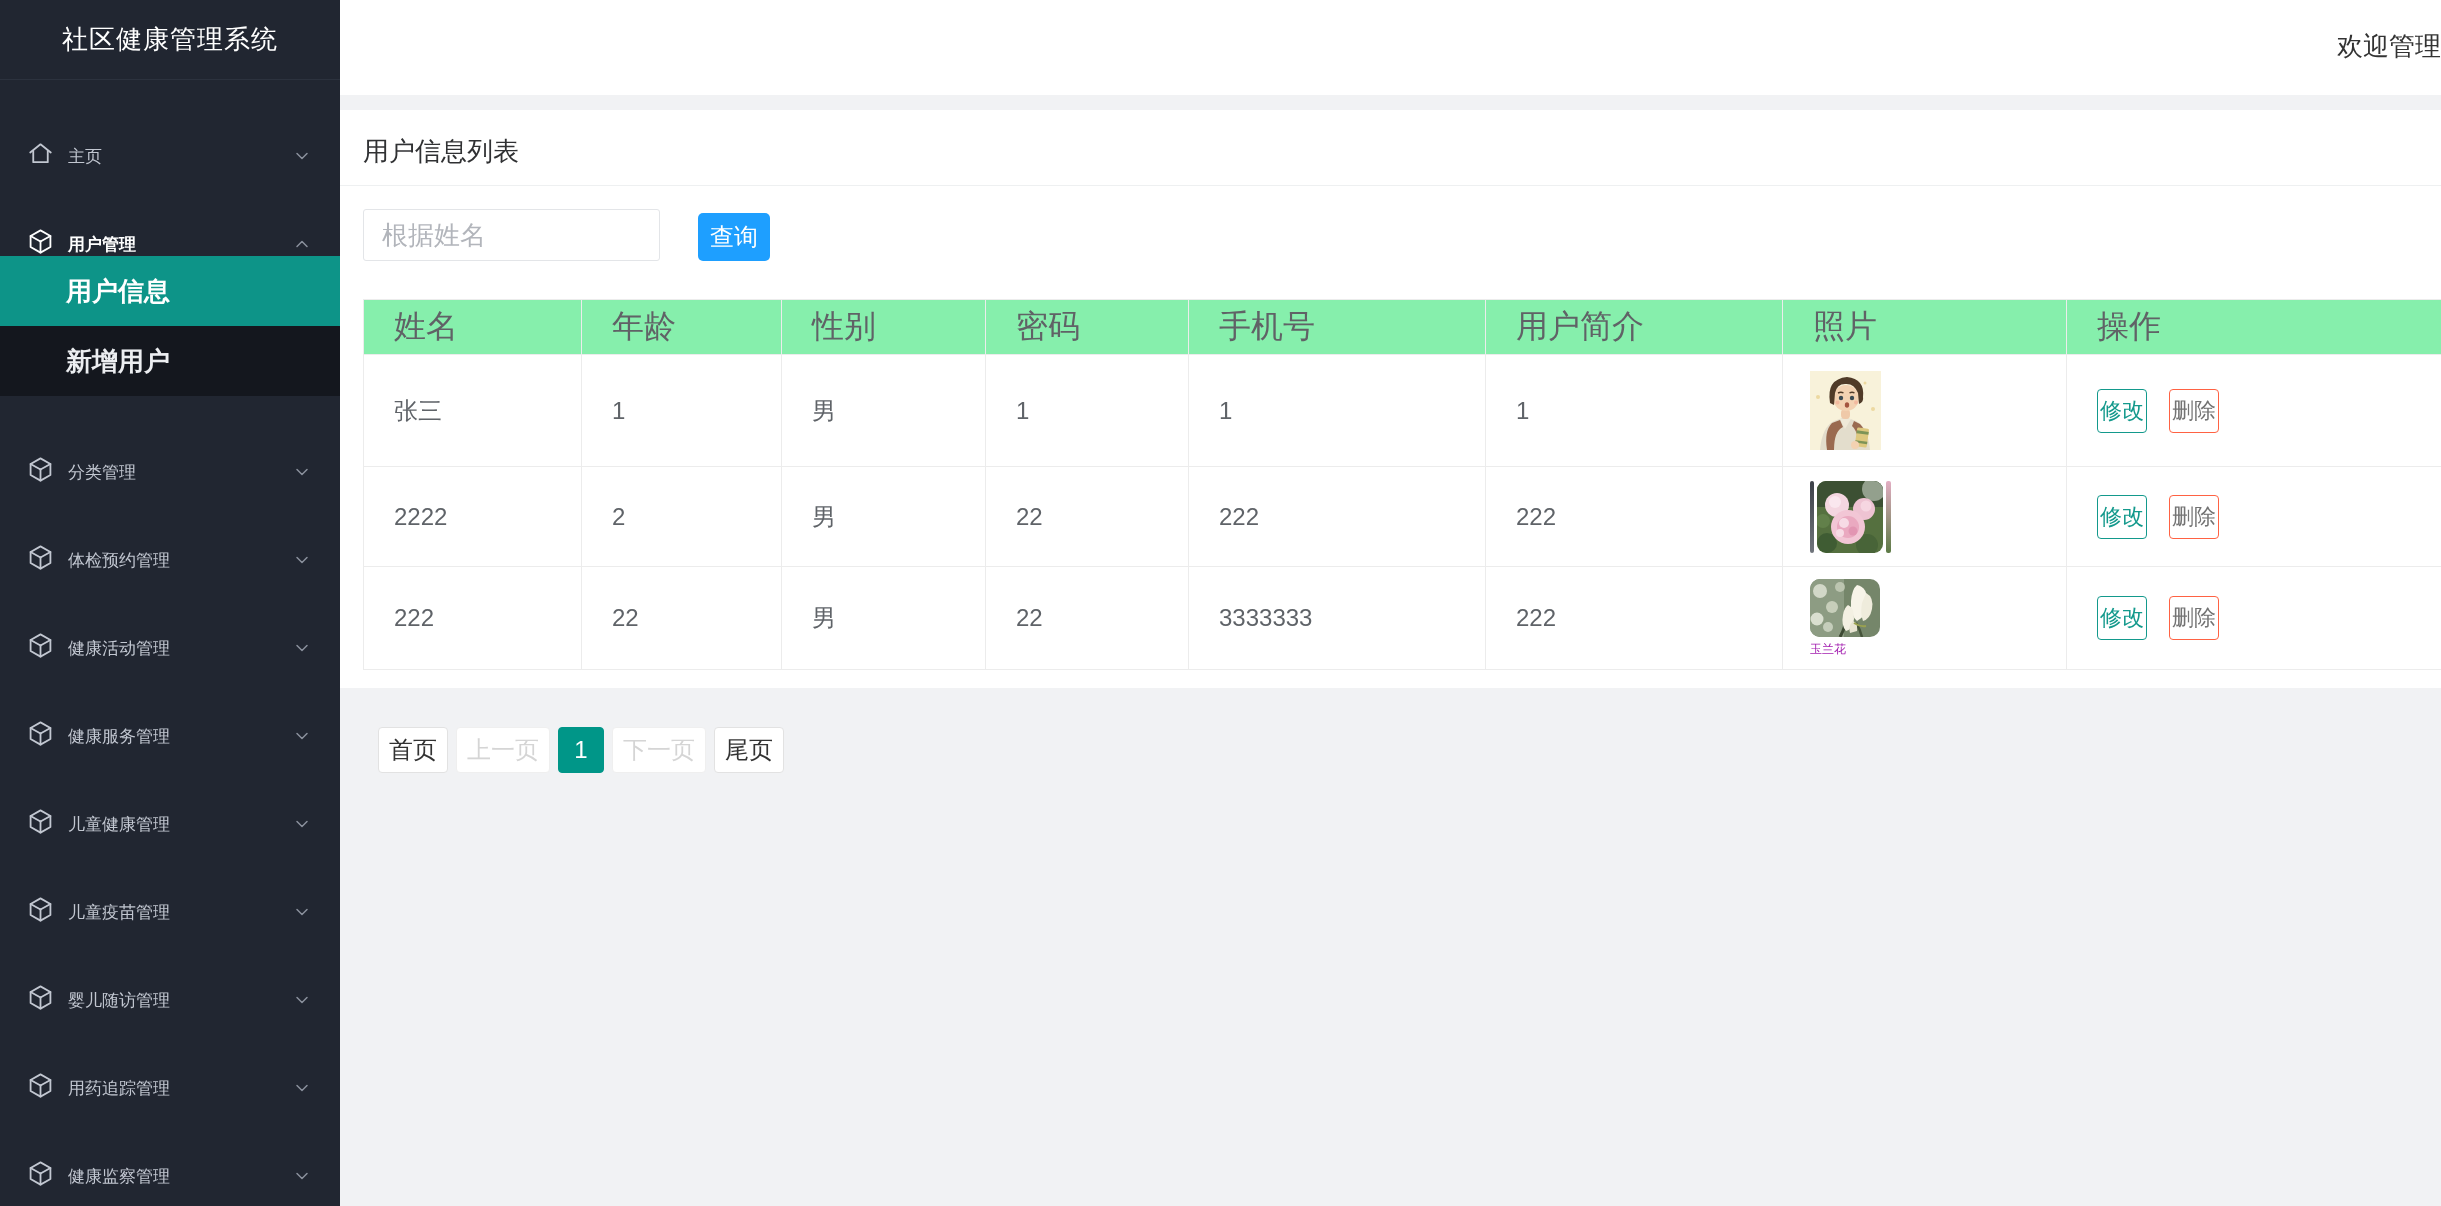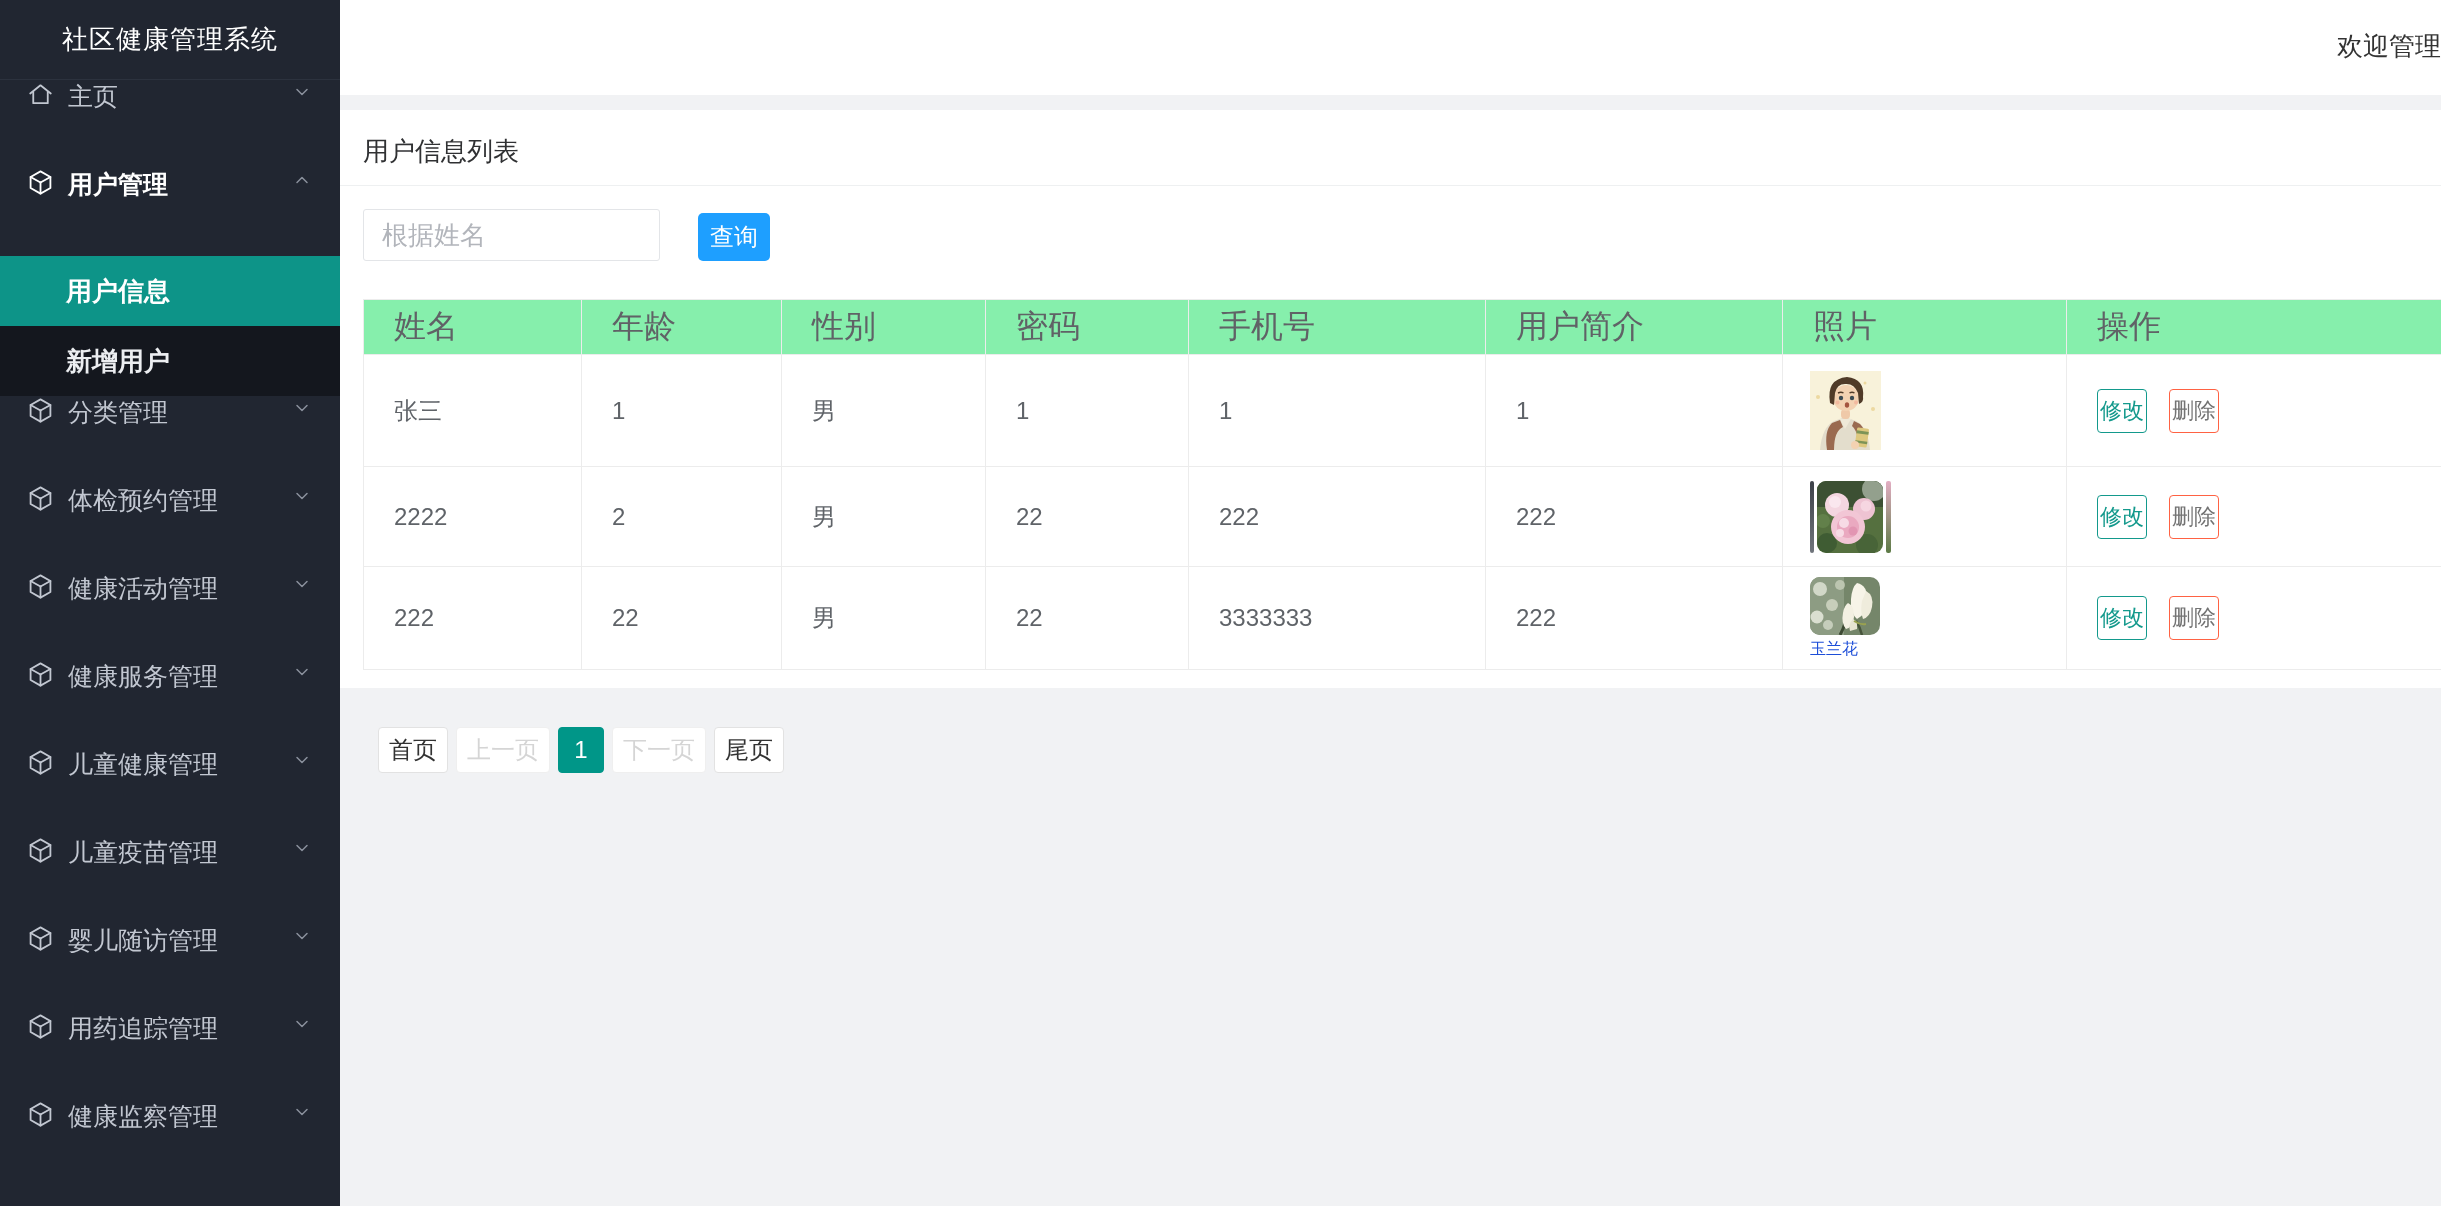--- a/index.html
+++ b/index.html
@@ -4,22 +4,22 @@
 <style>
   *{box-sizing:border-box;margin:0;padding:0}
   html,body{width:2441px;height:1206px}
   body{font-family:"Liberation Sans","DejaVu Sans",sans-serif;overflow:hidden;background:#f1f2f4}
   .app{display:flex;width:2441px;height:1206px}
 
   
   .sidebar{width:340px;height:1206px;background:#212631;flex:none}
   .brand{height:80px;display:flex;align-items:center;justify-content:center;color:#fff;
          font-size:26px;border-bottom:1px solid #2c323e;letter-spacing:1px}
-  .menu-item{height:88px;display:flex;align-items:flex-start;padding:0 26px;color:#c2c7d1;
-             font-size:25px;cursor:pointer}
+  .menu-item{height:88px;display:flex;align-items:flex-end;padding:0 26px;color:#c2c7d1;
+             font-size:17px;cursor:pointer}
   .menu-item.active{color:#fff;font-weight:700}
   .mi-icon{width:29px;height:29px;margin-right:13px;flex:none}
   .icon svg{display:block;width:100%;height:100%;fill:none;stroke:currentColor;
             stroke-width:1.5;stroke-linecap:round;stroke-linejoin:round}
   .mi-label{flex:1}
   .mi-chev{width:24px;height:24px;color:#8a909c;flex:none}
   .submenu{background:#14171e}
   .sub-item{height:70px;display:flex;align-items:center;padding-left:66px;color:#eceef1;
             font-size:26px;font-weight:700;cursor:pointer}
   .sub-item.active{background:#0d9488;color:#fff}
@@ -39,21 +39,21 @@
               border-radius:5px;font-size:24px;cursor:pointer}
 
   
   table{border-collapse:collapse;table-layout:fixed;width:2203px;margin-top:38px;background:#fff}
   th,td{border:1px solid #ececec;padding-left:30px;text-align:left;font-weight:400;overflow:hidden}
   th{height:55px;background:#86efac;font-size:32px;color:#606266}
   td{font-size:24px;color:#5f6368}
   .photo-td{padding-left:27px}
   .photo-col{display:inline-flex;flex-direction:column;vertical-align:middle}
   .photo-box{display:flex;align-items:center;gap:3px}
-  .photo-caption{font-size:16px;color:#1d4ed8;margin-top:4px;cursor:pointer}
+  .photo-caption{font-size:12px;color:#a21caf;margin-top:4px;cursor:pointer}
   .sliver{width:4px;height:72px;border-radius:2px;flex:none}
   .sliver-l{background:linear-gradient(#3c4148,#70757c)}
   .sliver-r{width:5px;background:linear-gradient(#e3aec3,#5c7a45)}
   .btn-edit,.btn-del{height:44px;padding:0 2px;background:#fff;border-radius:4px;font-size:22px;cursor:pointer}
   .btn-edit{border:1px solid #13998c;color:#13998c;margin-right:22px}
   .btn-del{border:1px solid #ff6243;color:#737373}
 
   
   .pagination{margin:39px 0 0 38px;display:flex;gap:8px}
   .pg-btn{min-width:46px;height:46px;padding:0 10px;display:flex;align-items:center;justify-content:center;

